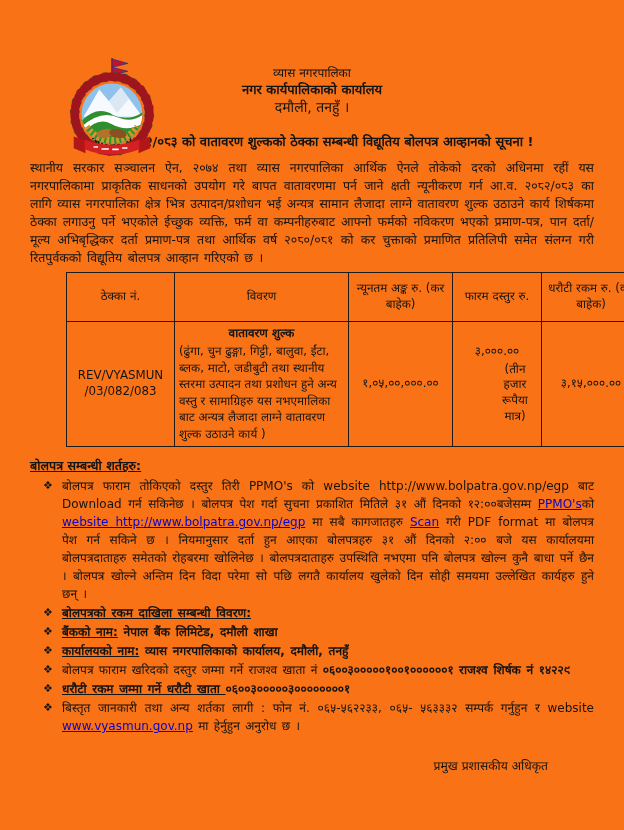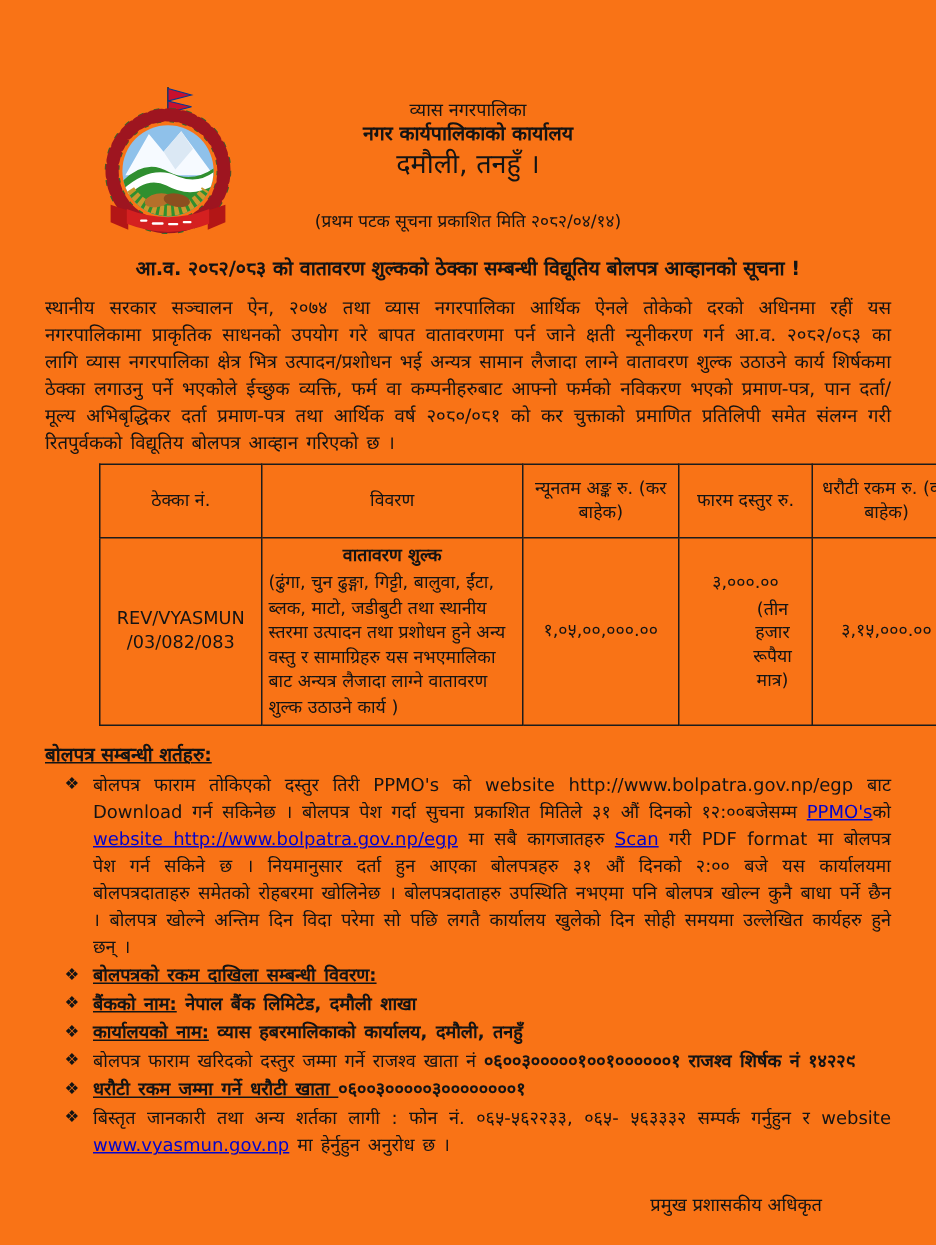--- a/index.html
+++ b/index.html
@@ -7,21 +7,21 @@
     width:624px;height:830px;background:#f97316;margin:0 auto;
     font-family:"DejaVu Sans","Liberation Sans",sans-serif;
     color:#141414;position:relative;overflow:hidden;box-sizing:border-box;
   }
   .content{padding:0 30px;}
   
   .logo{position:absolute;left:58px;top:58px;width:108px;height:102px;}
   .org{padding-top:66px;text-align:center;line-height:1.25;}
   .org-line1{font-size:12px;}
   .org-line2{font-size:13px;font-weight:bold;margin-top:1px;}
-  .org-line3{font-size:18px;margin-top:1px;}
+  .org-line3{font-size:14px;margin-top:1px;}
   .publish-line{text-align:center;font-size:11.5px;margin-top:17px;}
   
   .notice-title{text-align:center;font-size:13px;font-weight:bold;margin-top:15px;}
   .notice-body{
     margin-top:9px;font-size:12.4px;line-height:1.46;text-align:justify;
     word-spacing:1.5px;
   }
   .details-heading{margin-top:11px;font-size:12.6px;font-weight:bold;text-decoration:underline;}
   
   table.details-table{border-collapse:collapse;margin:5px 0 0 36px;table-layout:fixed;width:529px;}
@@ -94,21 +94,20 @@
   </svg>
 
   <div class="content">
 
     <div class="org">
       <div class="org-line1">व्यास नगरपालिका</div>
       <div class="org-line2">नगर कार्यपालिकाको कार्यालय</div>
       <div class="org-line3">दमौली, तनहुँ ।</div>
     </div>
 
-    <div class="publish-line">(प्रथम पटक सूचना प्रकाशित मिति २०८२/०४/१४)</div>
 
     <div class="notice-title">आ.व. २०८२/०८३ को  वातावरण शुल्कको ठेक्का सम्बन्धी विद्यूतिय बोलपत्र आव्हानको सूचना !</div>
 
     <div class="notice-body">स्थानीय सरकार सञ्चालन ऐन, २०७४ तथा  व्यास नगरपालिका आर्थिक ऐनले तोकेको दरको अधिनमा रहीं यस नगरपालिकामा प्राकृतिक साधनको उपयोग गरे बापत वातावरणमा पर्न जाने क्षती न्यूनीकरण गर्न आ.व. २०८२/०८३ का लागि व्यास नगरपालिका क्षेत्र भित्र उत्पादन/प्रशोधन भई अन्यत्र सामान लैजादा लाग्ने वातावरण शुल्क उठाउने कार्य शिर्षकमा ठेक्का लगाउनु पर्ने भएकोले ईच्छुक व्यक्ति, फर्म वा कम्पनीहरुबाट आफ्नो फर्मको नविकरण भएको प्रमाण-पत्र, पान दर्ता/मूल्य अभिबृद्धिकर दर्ता प्रमाण-पत्र तथा आर्थिक वर्ष २०८०/०८१ को कर चुक्ताको प्रमाणित प्रतिलिपी समेत संलग्न गरी रितपुर्वकको विद्यूतिय बोलपत्र आव्हान गरिएको छ ।</div>
 
 
     <table class="details-table">
       <thead>
         <tr>
           <th class="col-contract">ठेक्का नं.</th>
@@ -145,21 +144,21 @@
       <div class="term">
         <span class="marker">❖</span>
         <span class="t-content"><span class="seg-boldu">बोलपत्रको रकम दाखिला सम्बन्धी विवरण:</span></span>
       </div>
       <div class="term">
         <span class="marker">❖</span>
         <span class="t-content"><span class="seg-boldu">बैंकको नाम:</span><span class="seg-bold"> नेपाल बैंक लिमिटेड, दमौली शाखा</span></span>
       </div>
       <div class="term">
         <span class="marker">❖</span>
-        <span class="t-content"><span class="seg-boldu">कार्यालयको नाम:</span><span class="seg-bold"> व्यास हबरमालिकाको कार्यालय, दमौली, तनहुँ</span></span>
+        <span class="t-content"><span class="seg-boldu">कार्यालयको नाम:</span><span class="seg-bold"> व्यास नगरपालिकाको कार्यालय, दमौली, तनहुँ</span></span>
       </div>
       <div class="term">
         <span class="marker">❖</span>
         <span class="t-content"><span class="seg-plain">बोलपत्र फाराम खरिदको दस्तुर जम्मा गर्ने राजश्व खाता नं </span><span class="seg-bold">०६००३०००००१००१००००००१</span><span class="seg-plain">  </span><span class="seg-bold">राजश्व शिर्षक नं १४२२९</span></span>
       </div>
       <div class="term">
         <span class="marker">❖</span>
         <span class="t-content"><span class="seg-boldu">धरौटी रकम जम्मा गर्ने धरौटी खाता </span><span class="seg-bold">०६००३०००००३००००००००१</span></span>
       </div>
       <div class="term">

